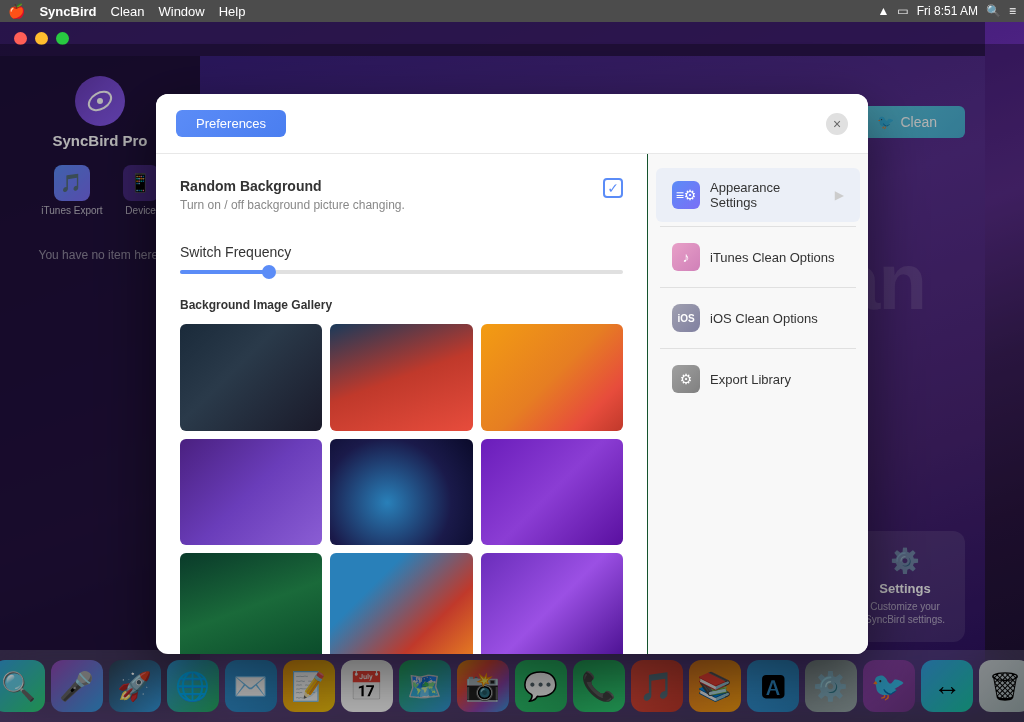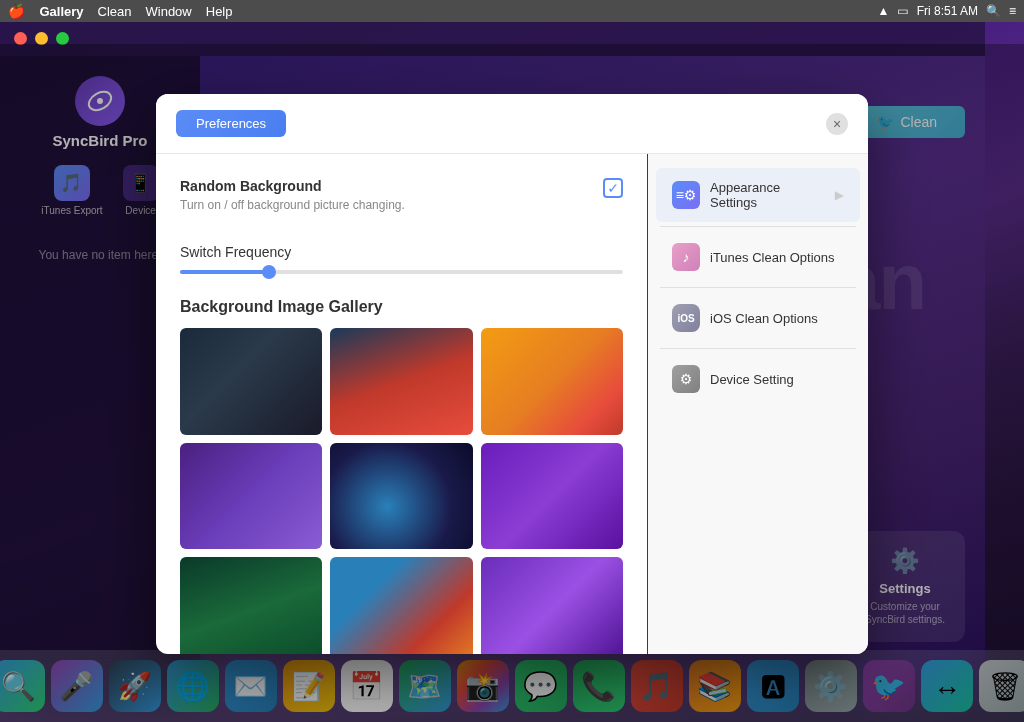--- a/index.html
+++ b/index.html
@@ -376,21 +376,21 @@
       background: #5b8cf7;
       border-radius: 50%;
       position: absolute;
       top: -5px;
       left: 20%;
       transform: translateX(-50%);
     }
 
     
     .gallery-title {
-      font-size: 16px;
+      font-size: 12px;
       font-weight: 600;
       color: #333;
       margin-bottom: 12px;
     }
 
     .gallery-grid {
       display: grid;
       grid-template-columns: repeat(3, 1fr);
       gap: 8px;
     }
@@ -490,21 +490,21 @@
       color: #333;
       margin-bottom: 10px;
     }
   </style>
 </head>
 <body>
 
 <div class="menubar">
   <div class="menubar-left">
     <span class="apple-icon">🍎</span>
-    <span class="menubar-app">Gallery</span>
+    <span class="menubar-app">SyncBird</span>
     <span class="menubar-item">Clean</span>
     <span class="menubar-item">Window</span>
     <span class="menubar-item">Help</span>
   </div>
   <div class="menubar-right">
 
     <span>▲</span>
     <span>▭</span>
     <span>Fri 8:51 AM</span>
     <span>🔍</span>
@@ -633,21 +633,21 @@
 
           <div class="nav-item">
             <div class="nav-item-icon nav-icon-ios" style="font-size:10px;font-weight:700;">iOS</div>
             <span class="nav-item-label">iOS Clean Options</span>
           </div>
 
           <div class="nav-divider"></div>
 
           <div class="nav-item">
             <div class="nav-item-icon nav-icon-export">⚙</div>
-            <span class="nav-item-label">Device Setting</span>
+            <span class="nav-item-label">Export Library</span>
           </div>
 
         </div>
 
       </div>
     </div>
   </div>
 
 </div>
 

